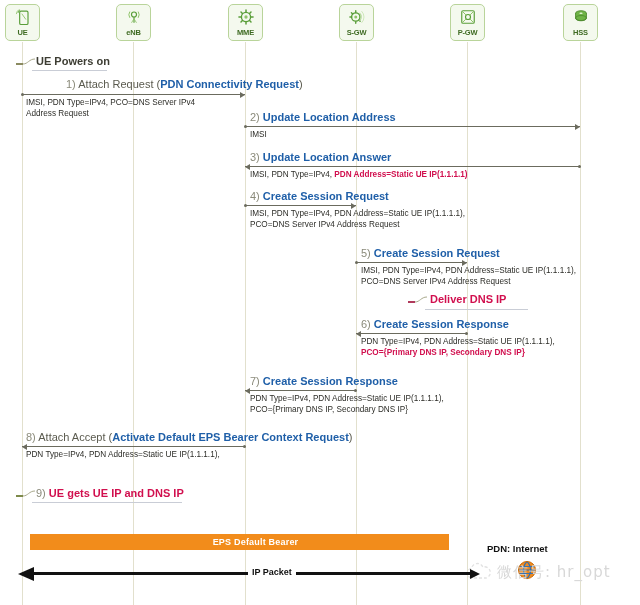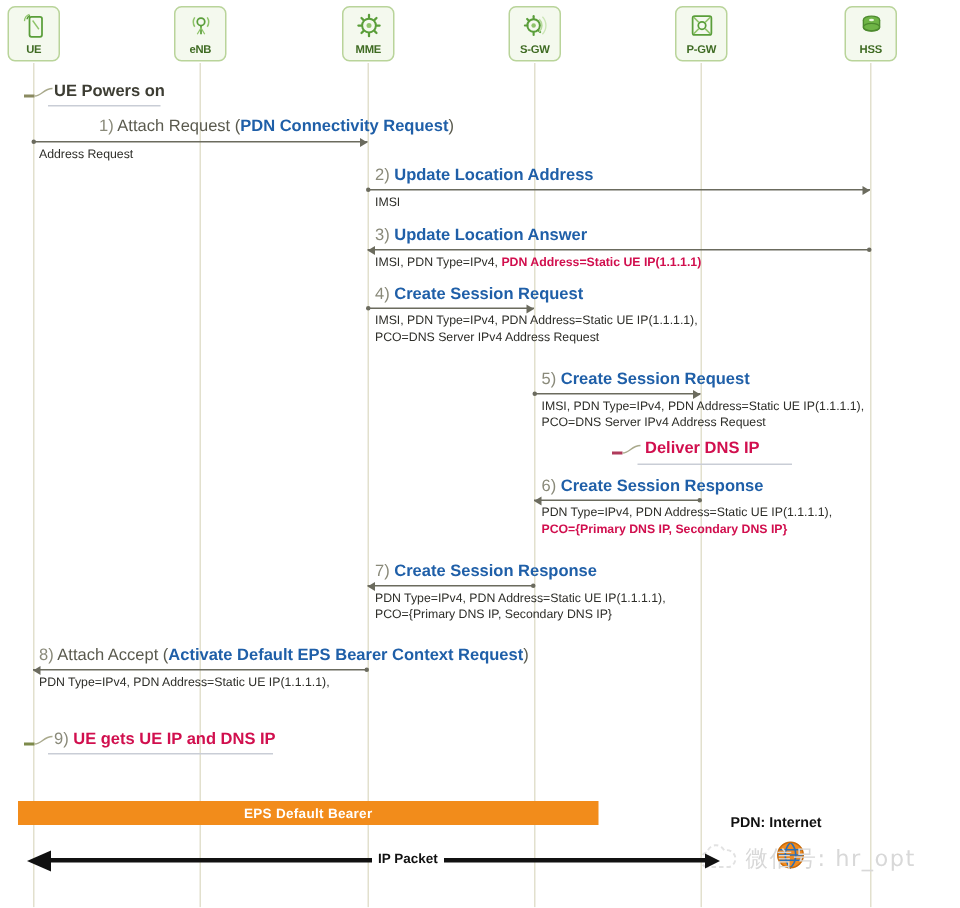--- a/index.html
+++ b/index.html
@@ -294,20 +294,21 @@
   <div class="selfnote-underline" style="left:32px; top:70px; width:75px;"></div>
 
   <div class="msg-title" style="left:26px; top:79px;margin-left:40px;">
     <span class="msg-num">1)</span>
     <span class="msg-plain">Attach Request (</span><span class="msg-name">PDN Connectivity Request</span><span class="msg-plain">)</span>
   </div>
   <div class="arrow-line" style="left:22px; top:94px; width:223px;"></div>
   <div class="arrow-dot" style="left:21px; top:93px;"></div>
   <div class="arrow-head-r" style="left:240px; top:91.5px;"></div>
   <div class="msg-body" style="left:26px; top:97px;">
+    <div>IMSI, PDN Type=IPv4, PCO=DNS Server IPv4</div>
     <div>Address Request</div>
   </div>
 
   <div class="msg-title" style="left:250px; top:112px;">
     <span class="msg-num">2)</span>
     <span class="msg-name">Update Location Address</span>
   </div>
   <div class="arrow-line" style="left:245px; top:126px; width:335px;"></div>
   <div class="arrow-dot" style="left:244px; top:125px;"></div>
   <div class="arrow-head-r" style="left:575px; top:123.5px;"></div>
@@ -397,21 +398,21 @@
   <div class="selfnote-stub" style="left:16px; top:495px; background:#7d8a4a;"></div>
   <svg class="selfnote-hook" style="left:23px; top:490px; width:14px; height:14px;" viewBox="0 0 14 14">
     <path d="M0 6 C5 6 6 1 12 1" fill="none" stroke="#a9a98c" stroke-width="1"></path>
   </svg>
   <div class="msg-title" style="left:36px; top:488px;">
     <span class="msg-num">9)</span>
     <span class="msg-red">UE gets UE IP and DNS IP</span>
   </div>
   <div class="selfnote-underline" style="left:32px; top:502px; width:150px;"></div>
 
-  <div class="eps-bar" style="left:12px; top:534px; width:387px; height:16px;">
+  <div class="eps-bar" style="left:30px; top:534px; width:387px; height:16px;padding-left:32px;">
     <span>EPS Default Bearer</span>
   </div>
 
   <div class="pdn-label" style="left:487px; top:543px;">PDN: Internet</div>
 
   <svg class="cloud" style="left:463px; top:562px;" viewBox="0 0 34 20">
     <path d="M8 16 a5 5 0 0 1 0.5 -9.8 a6 6 0 0 1 11.3 -1.2 a4.5 4.5 0 0 1 3.4 11 z" fill="none" stroke="#e2e2e2" stroke-width="1.3" stroke-dasharray="3 2"></path>
   </svg>
   <svg class="globe-ico" style="left:517px; top:560px;" viewBox="0 0 20 20">
     <circle cx="10" cy="10" r="8.5" fill="#f08a1e"></circle>

